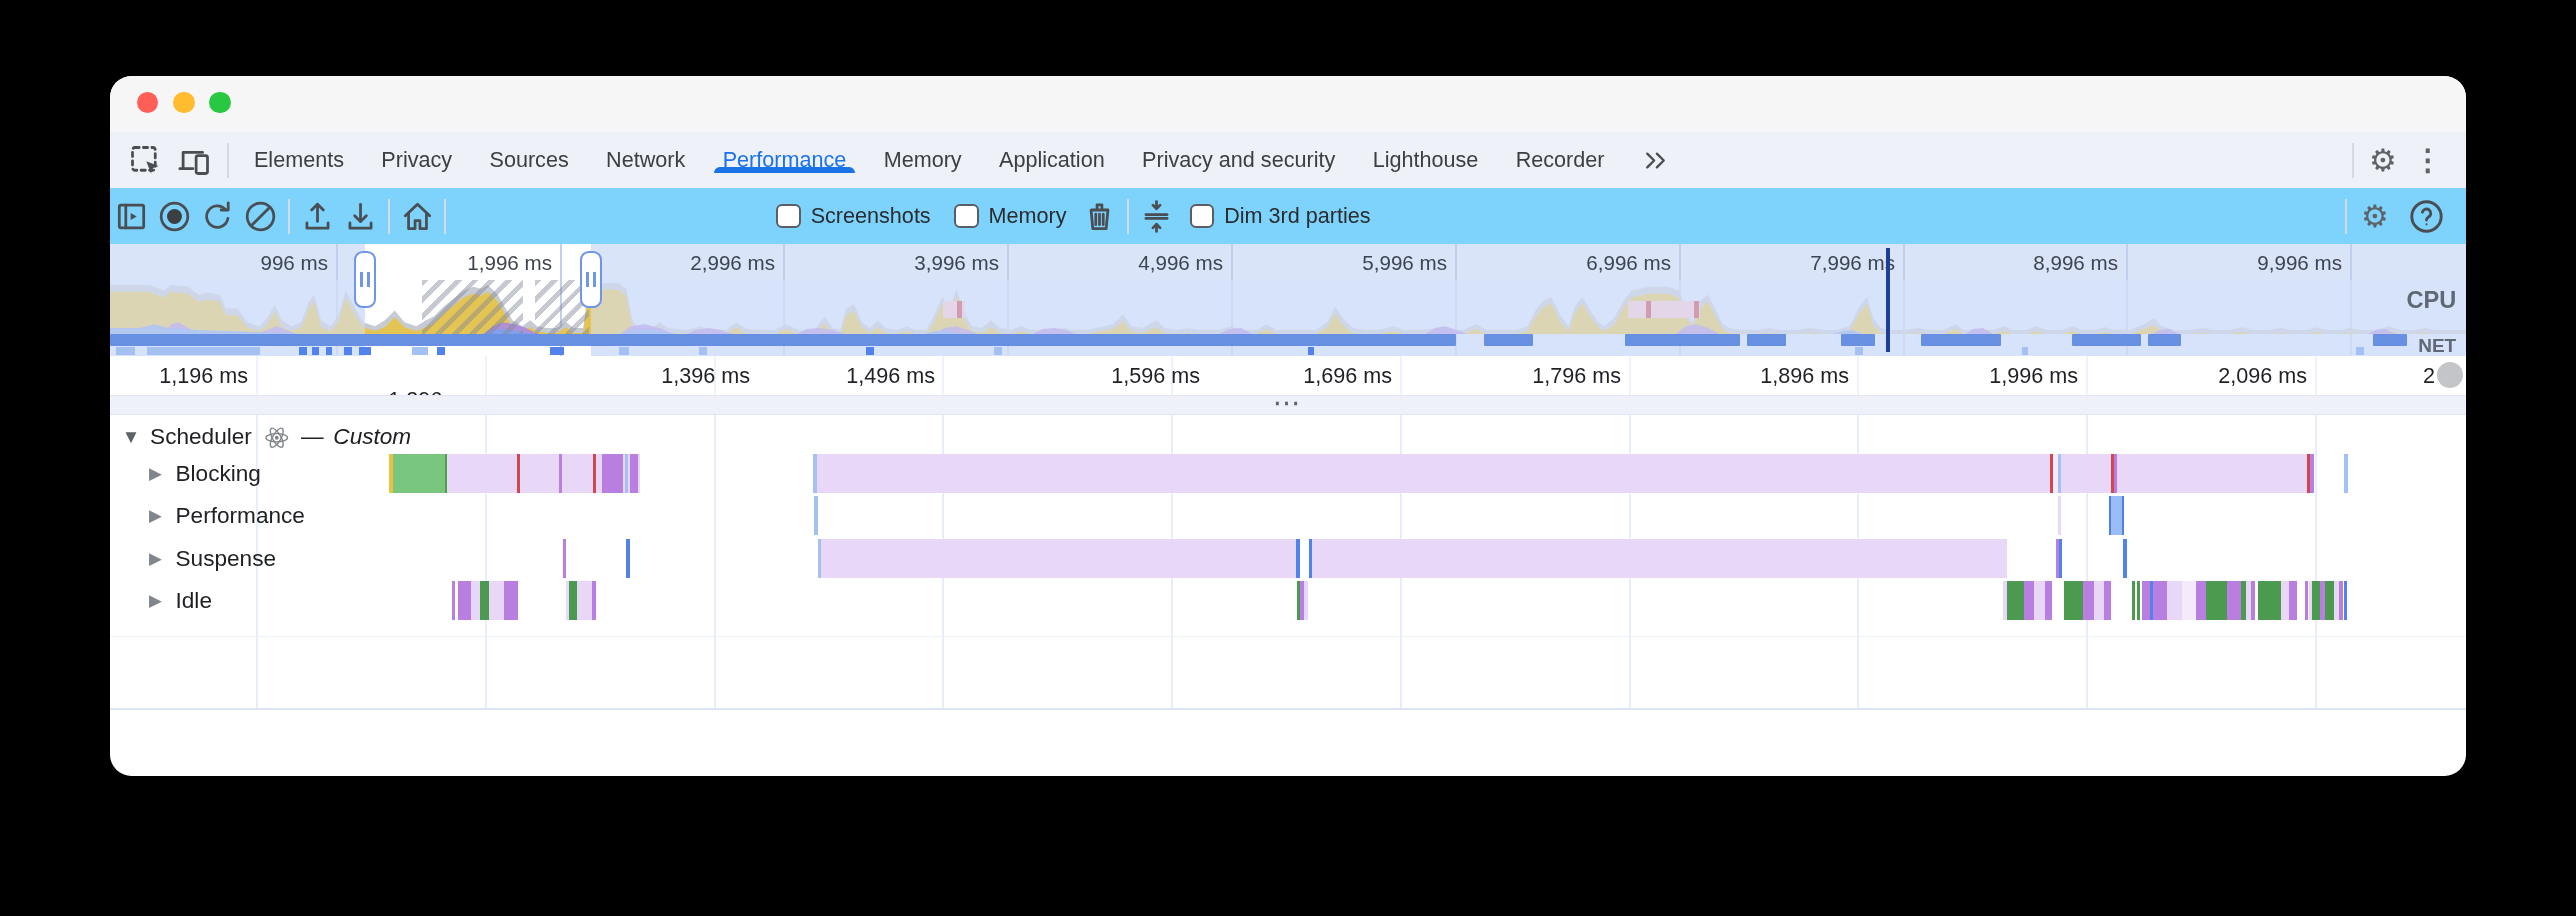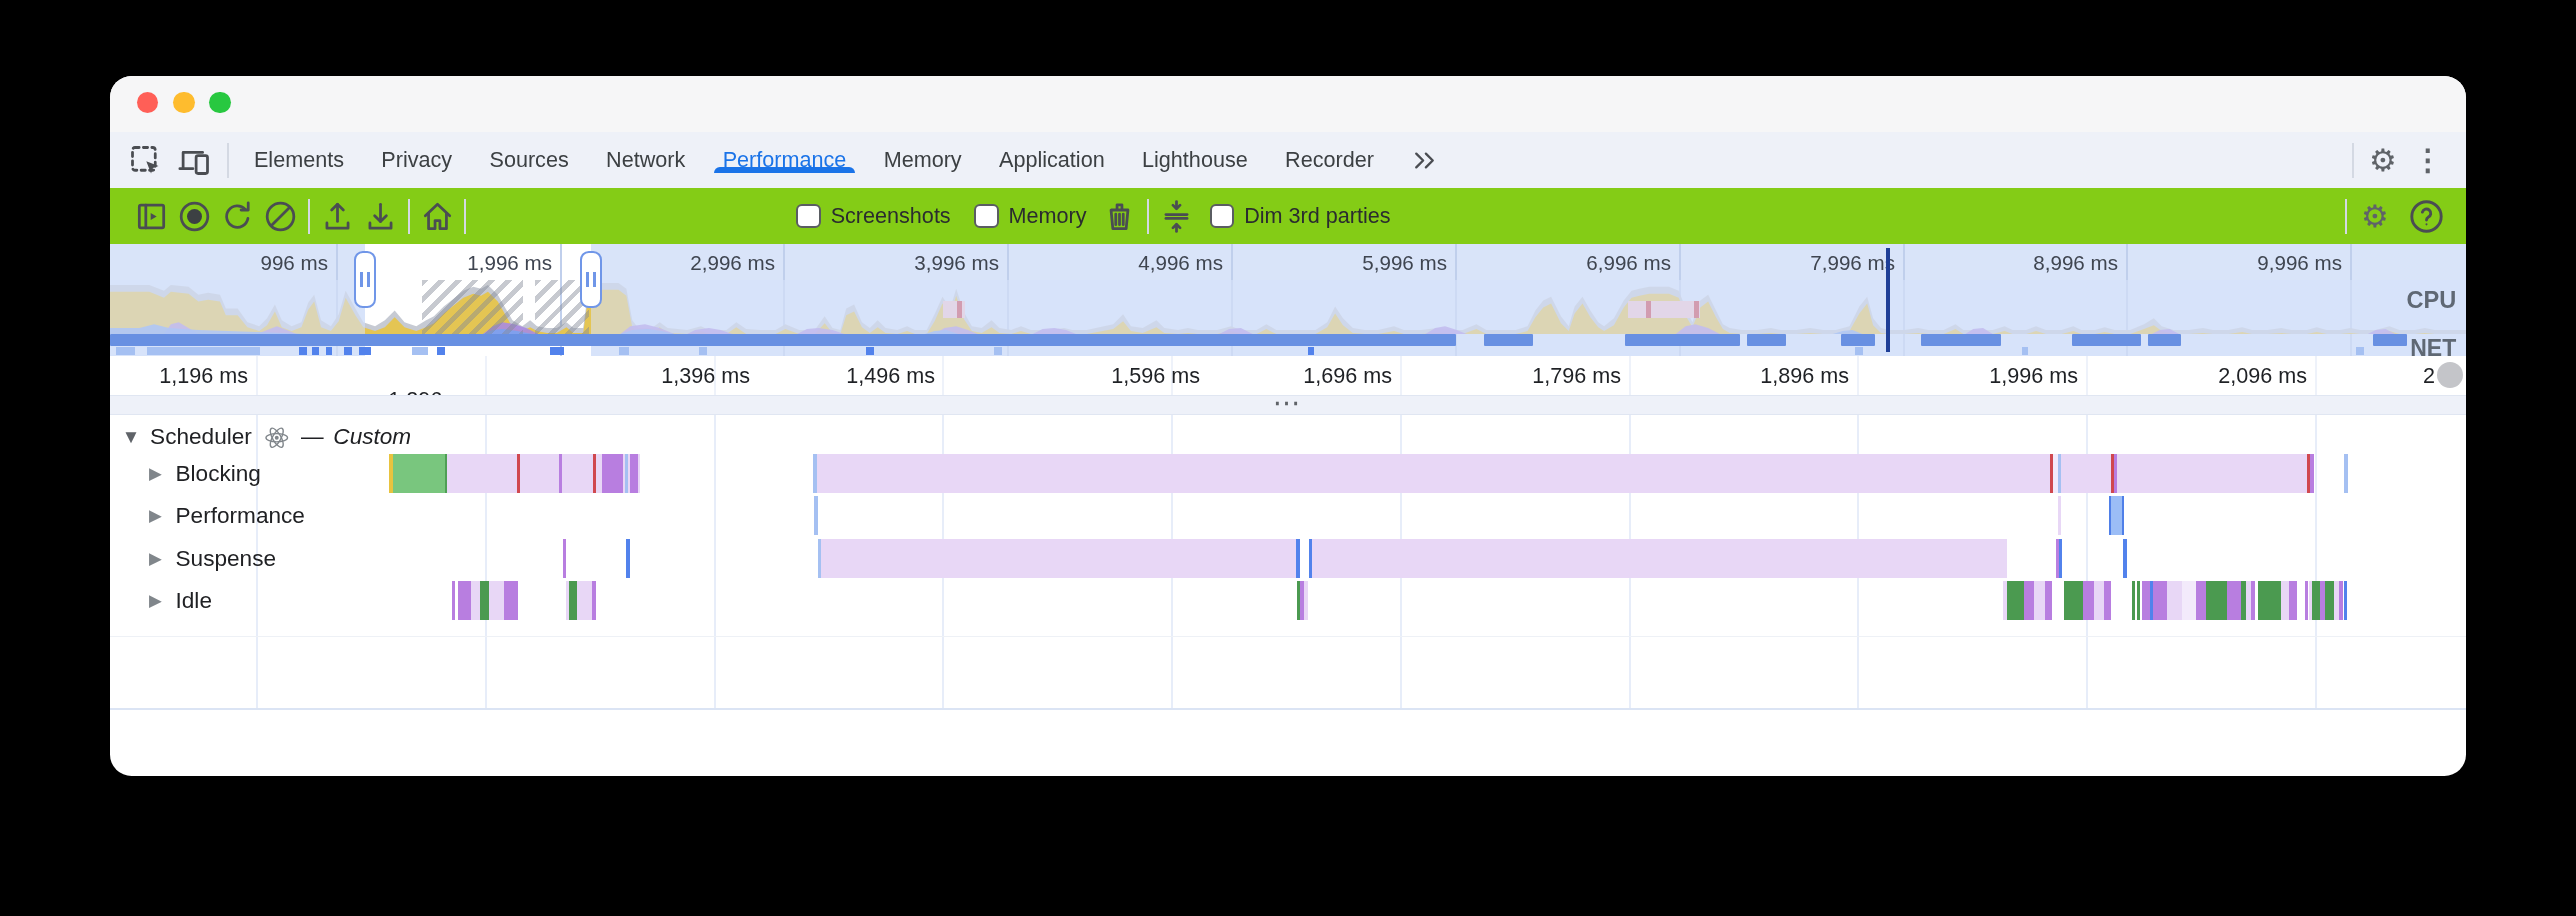--- a/index.html
+++ b/index.html
@@ -22,21 +22,21 @@
   .tab{position:relative;display:flex;align-items:center;padding:0 18.7px;font-size:21.6px;color:#3c4043;white-space:nowrap;}
   .tab.active{color:#1a73e8;}
   .tab.active::after{content:"";position:absolute;left:9.8px;right:9.8px;bottom:0;height:5.9px;background:#1a73e8;border-radius:5.9px 5.9px 0 0;}
   .tab-more{display:flex;align-items:center;padding:0 15.7px;}
   .tb-spacer{flex:1;}
   .tb-right{display:flex;align-items:center;padding-right:15.7px;}
   .glyphbtn{width:45px;height:45px;display:flex;align-items:center;justify-content:center;font-size:31px;color:#5f6368;}
   .glyphbtn.kebab{font-size:29.5px;font-weight:bold;}
 
   
-  .toolbar{position:absolute;top:112px;left:0;right:0;height:56px;background:#84cc16;display:flex;align-items:center;padding-left:20px;box-sizing:border-box;}
+  .toolbar{position:absolute;top:112px;left:0;right:0;height:56px;background:#7dd3fc;display:flex;align-items:center;padding-left:0;box-sizing:border-box;}
   .chk{display:flex;align-items:center;gap:9.8px;margin:0 11.8px;}
   .box{width:24.5px;height:24.5px;border:2.5px solid #5a5d62;border-radius:5.9px;background:#fff;box-sizing:border-box;}
   .chklabel{font-size:21.6px;color:#2a2c2f;white-space:nowrap;}
   .gap-big{margin-left:324px;}
   .tool-spacer{flex:1;}
   .tool-right{display:flex;align-items:center;gap:7.9px;padding-right:17.7px;}
 
   
   .overview{position:absolute;top:168px;left:0;right:0;height:112px;background:#d9e4f9;border-bottom:1px solid #c7d4ee;overflow:hidden;}
   .ov-sel{position:absolute;top:0;height:112px;background:#ffffff;z-index:1;}
@@ -47,21 +47,21 @@
   .longtask{position:absolute;top:57px;height:16.7px;background:#f3c7d0;z-index:5;}
   .lt-red{position:absolute;top:0;height:16.7px;width:4.9px;background:#cc3d4a;}
   .ov-dim{position:absolute;top:36px;height:76px;background:rgba(213,226,250,.58);z-index:5;}
   .netseg{position:absolute;top:90px;height:11.8px;background:#6890e2;border-radius:1px;z-index:6;}
   .reqseg{position:absolute;top:103px;height:7.9px;z-index:6;}
   .cursorline{position:absolute;top:3.9px;height:104px;width:3.9px;background:#1f3f97;z-index:7;}
   .handle{position:absolute;top:6.9px;width:21.6px;height:57px;background:#fff;border:2.9px solid #7096e8;border-radius:8.8px;box-sizing:border-box;z-index:8;display:flex;align-items:center;justify-content:center;gap:3.9px;}
   .handle i{display:block;width:2.9px;height:15.7px;background:#7096e8;}
   .ov-corner{position:absolute;right:9.8px;font-weight:bold;color:#5f6874;z-index:6;}
   .ov-cpu{top:43px;font-size:23.6px;}
-  .ov-net{top:91px;font-size:23px;}
+  .ov-net{top:91px;font-size:19px;}
 
   
   .axis{position:absolute;top:280px;left:0;right:0;height:39px;background:#fff;overflow:hidden;}
   .agrid{position:absolute;top:0;height:39px;width:2px;background:#eef2fa;}
   .ax-label{position:absolute;top:6.9px;font-size:21.6px;color:#1f2125;white-space:nowrap;}
   .thumb{position:absolute;top:5.9px;width:25.5px;height:26.5px;border-radius:13.7px;background:#c4c5c9;z-index:3;}
 
   
   .divider{position:absolute;top:319px;left:0;right:0;height:19.6px;background:#eef1f9;border-top:1px solid #e0e6f2;border-bottom:1px solid #e0e6f2;text-align:center;box-sizing:border-box;}
   .divider span{font-size:27.5px;line-height:13.7px;color:#5f6368;letter-spacing:2.9px;}
@@ -113,20 +113,21 @@
       </div>
       <div class="vsep"></div>
       <div class="tabs" id="tabList">
           <div class="tab">Elements</div>
           <div class="tab">Privacy</div>
           <div class="tab">Sources</div>
           <div class="tab">Network</div>
           <div class="tab active">Performance</div>
           <div class="tab">Memory</div>
           <div class="tab">Application</div>
+          <div class="tab">Privacy and security</div>
           <div class="tab">Lighthouse</div>
           <div class="tab">Recorder</div>
         </div>
       <div class="tab-more">
         <svg class="ic" width="33" height="33" viewBox="0 0 24 24">
           <path d="M6 7 l5 5 -5 5"></path>
             <path d="M13 7 l5 5 -5 5"></path>
         </svg>
       </div>
       <div class="tb-spacer"></div>

